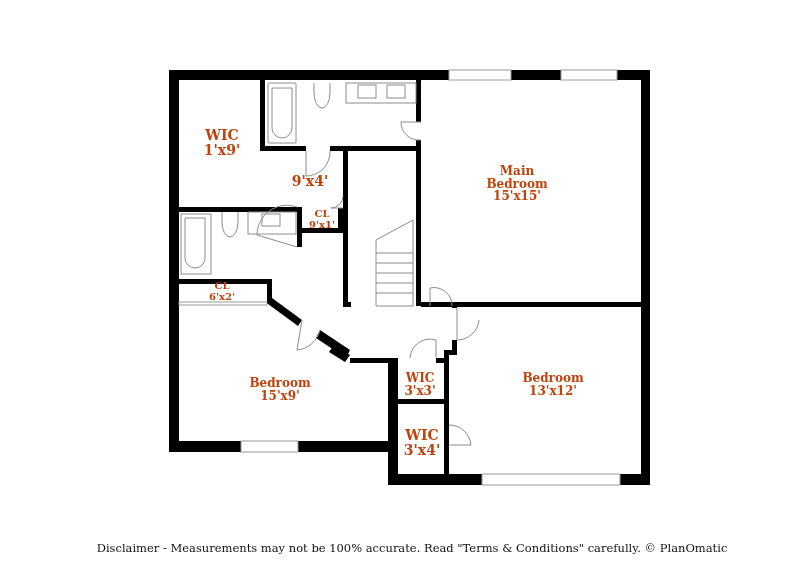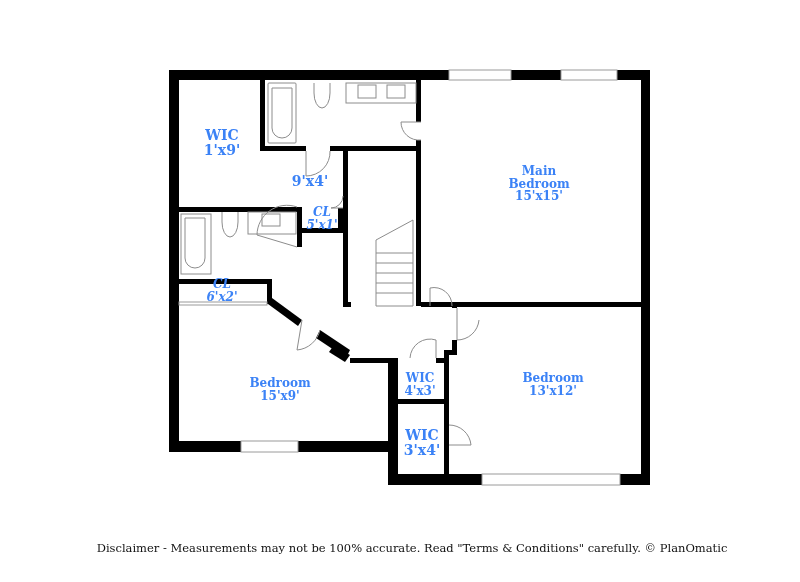--- a/index.html
+++ b/index.html
@@ -1,22 +1,22 @@
 <!DOCTYPE html>
 <html><head>
 <meta charset="utf-8">
 <style>
   html, body { margin:0; padding:0; background:#ffffff; }
   body { width:800px; height:582px; position:relative; overflow:hidden; font-family:"DejaVu Serif", serif; }
   #plan { position:absolute; left:0; top:0; width:800px; height:582px; }
-  .lbl { position:absolute; text-align:center; color:#3b82f6; font-family:"DejaVu Serif", serif; font-weight:bold; line-height:1.05; transform:translate(-50%,-50%); white-space:nowrap; }
+  .lbl { position:absolute; text-align:center; color:#c2410c; font-family:"DejaVu Serif", serif; font-weight:bold; line-height:1.05; transform:translate(-50%,-50%); white-space:nowrap; }
   .lbl .n, .lbl .d { display:block; }
   .big { font-size:14px; }
   .med { font-size:12px; }
-  .sm { font-size:12px;font-style:italic; }
+  .sm { font-size:10px; }
   .disclaimer { position:absolute; left:12px; width:800px; top:541px; text-align:center; font-family:"DejaVu Serif", serif; font-size:11.5px; color:#111; }
 </style>
 </head>
 <body>
 
 <svg id="plan" viewBox="0 0 800 582" xmlns="http://www.w3.org/2000/svg">
   <g fill="#000">
 
     <rect x="169" y="70" width="280" height="10"></rect>
     <rect x="511" y="70" width="50" height="10"></rect>
@@ -99,37 +99,37 @@
 
 <div class="lbl big" style="left:222px;top:143px;">
   <span class="n">WIC</span>
   <span class="d">1'x9'</span>
 </div>
 <div class="lbl big" style="left:310px;top:181px;">
   <span class="d">9'x4'</span>
 </div>
 <div class="lbl sm" style="left:322px;top:219px;">
   <span class="n">CL</span>
-  <span class="d">5'x1'</span>
+  <span class="d">9'x1'</span>
 </div>
-<div class="lbl med" style="left:539px;top:184px;width:80px;white-space:normal;">
+<div class="lbl med" style="left:517px;top:184px;width:80px;white-space:normal;">
   <span class="n">Main Bedroom</span>
   <span class="d">15'x15'</span>
 </div>
 <div class="lbl sm" style="left:222px;top:291px;">
   <span class="n">CL</span>
   <span class="d">6'x2'</span>
 </div>
 <div class="lbl med" style="left:280px;top:390px;">
   <span class="n">Bedroom</span>
   <span class="d">15'x9'</span>
 </div>
 <div class="lbl med" style="left:420px;top:385px;">
   <span class="n">WIC</span>
-  <span class="d">4'x3'</span>
+  <span class="d">3'x3'</span>
 </div>
 <div class="lbl med" style="left:553px;top:385px;">
   <span class="n">Bedroom</span>
   <span class="d">13'x12'</span>
 </div>
 <div class="lbl big" style="left:422px;top:443px;">
   <span class="n">WIC</span>
   <span class="d">3'x4'</span>
 </div>
 

